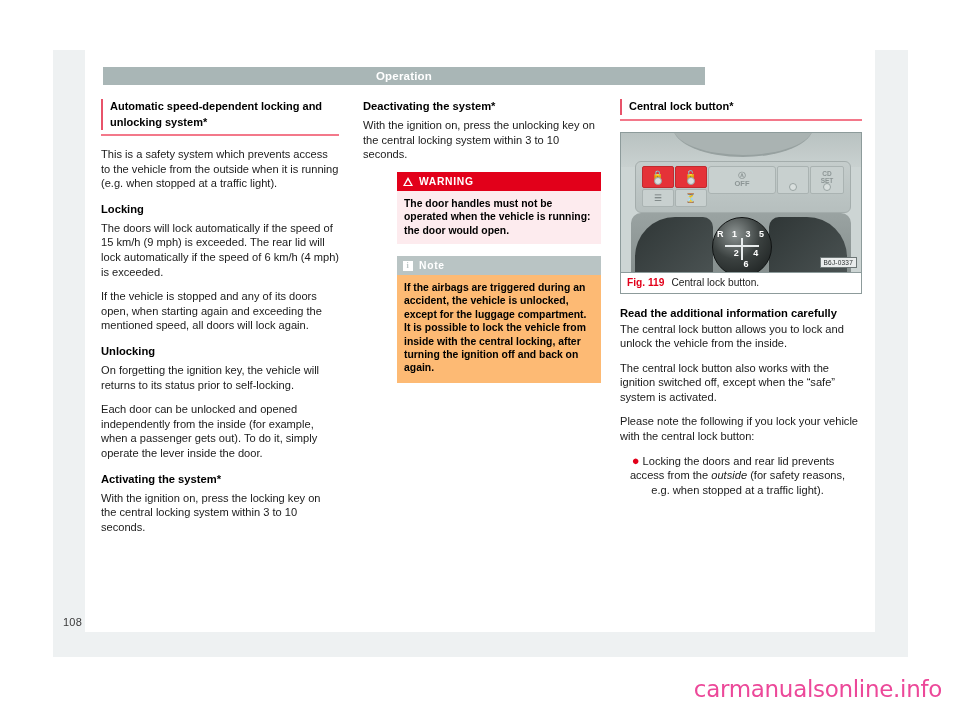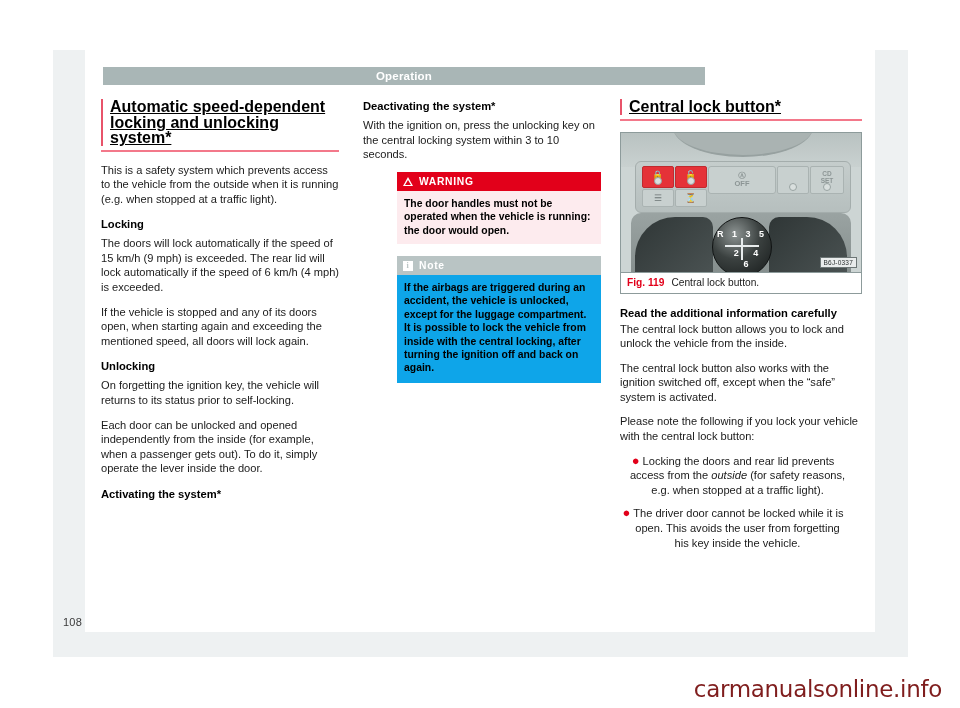--- a/index.html
+++ b/index.html
@@ -63,28 +63,27 @@
     top: 99px;
     width: 238px;
     color: #1c1c1c;
   }
   #col-1 { left: 101px; }
   #col-2 { left: 363px; }
   #col-3 { left: 620px; width: 242px; }
 
   
   .sec-title {
-    font-size: 16px;
+    font-size: 11px;
     font-weight: bold;
     line-height: 15.5px;
     padding-left: 7px;
     border-left: 2.5px solid #e8536a;
     margin: 0 0 4px 0;
     color: #000;
-    text-decoration: underline;
   }
   .sec-rule {
     height: 2px;
     background: #f3788a;
     margin: 0 0 11px 0;
   }
   .sub-head {
     font-size: 11.2px;
     font-weight: bold;
     margin: 11px 0 5px 0;
@@ -191,21 +190,21 @@
   .warning .box-body {
     background: #fdebee;
     padding: 6px 7px 7px 7px;
     font-size: 10.4px;
     font-weight: bold;
     line-height: 13.4px;
     color: #000;
   }
   .note .box-head { background: #b9c4c4; color: #ffffff; }
   .note .box-body {
-    background: #0ea5e9;
+    background: #fdba74;
     padding: 6px 7px 8px 7px;
     font-size: 10.4px;
     font-weight: bold;
     line-height: 13.4px;
     color: #000;
   }
   .tri-icon {
     display: inline-block;
     width: 0; height: 0;
     border-left: 5px solid transparent;
@@ -380,21 +379,21 @@
   }
 
   
   #watermark {
     position: absolute;
     left: 0; right: 0;
     bottom: 6px;
     text-align: right;
     padding-right: 18px;
     font-size: 23px;
-    color: #7f1d1d;
+    color: #ec4899;
     letter-spacing: -0.3px;
     font-family: "DejaVu Sans", sans-serif;
   }
 </style>
 </head>
 <body>
 
 <div id="page-outer"></div>
 <div id="page-white"></div>
 
@@ -410,20 +409,21 @@
 
   <div class="sub-head">Locking</div>
   <p class="body">The doors will lock automatically if the speed of 15 km/h (9 mph) is exceeded. The rear lid will lock automatically if the speed of 6 km/h (4 mph) is exceeded.</p>
   <p class="body">If the vehicle is stopped and any of its doors open, when starting again and exceeding the mentioned speed, all doors will lock again.</p>
 
   <div class="sub-head">Unlocking</div>
   <p class="body">On forgetting the ignition key, the vehicle will returns to its status prior to self-locking.</p>
   <p class="body">Each door can be unlocked and opened independently from the inside (for example, when a passenger gets out). To do it, simply operate the lever inside the door.</p>
 
   <div class="sub-head">Activating the system*</div>
+  <p class="body">With the ignition on, press the locking key on the central locking system within 3 to 10 seconds.</p>
 </div>
 
 <div class="col" id="col-2">
   <div class="sub-head first">Deactivating the system*</div>
   <p class="body">With the ignition on, press the unlocking key on the central locking system within 3 to 10 seconds.</p>
 
 
   <div class="box warning">
     <div class="box-head">
       <span class="tri-icon"></span>
@@ -503,19 +503,15 @@
 
   <p class="body">The central lock button allows you to lock and unlock the vehicle from the inside.</p>
   <p class="body">The central lock button also works with the ignition switched off, except when the “safe” system is activated.</p>
   <p class="body">Please note the following if you lock your vehicle with the central lock button:</p>
 
   <div class="bullet">
     <span class="dot">●</span>
     <span>Locking the doors and rear lid prevents access from the </span><em class="ital">outside</em><span> (for safety reasons, e.g. when stopped at a traffic light).</span>
   </div>
 
-  <div class="bullet">
-    <span class="dot">●</span>
-    <span>The driver door cannot be locked while it is open. This avoids the user from forgetting his key inside the vehicle.</span>
-  </div>
 </div>
 
 <div id="watermark">carmanualsonline.info</div>
 
 </body></html>

